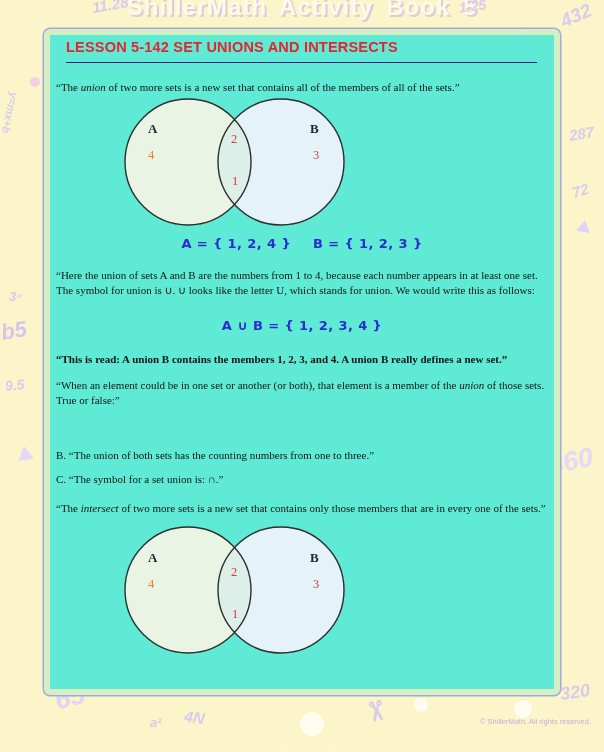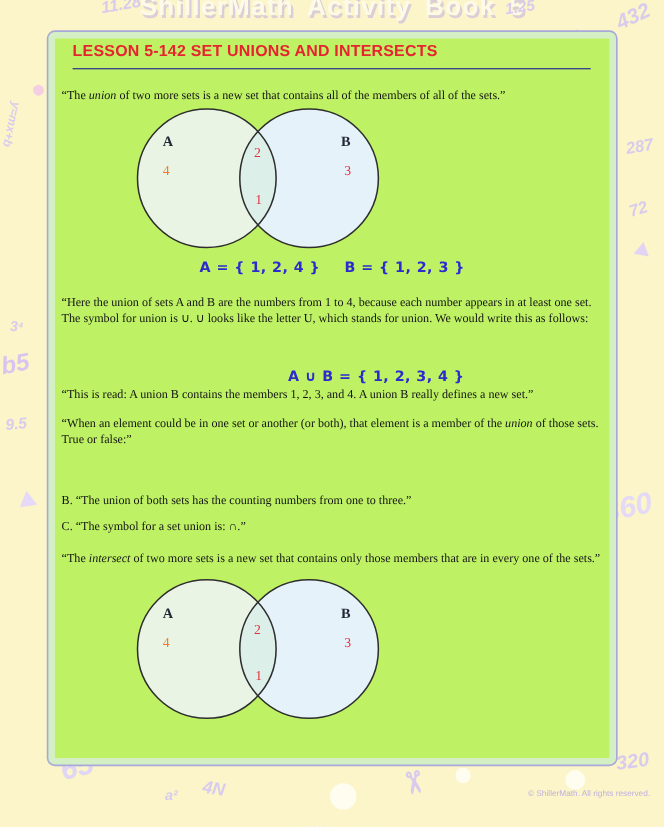--- a/index.html
+++ b/index.html
@@ -26,21 +26,21 @@
   }
   .footer-copy{
     position:absolute;top:717px;left:452px;font-size:7.5px;
     font-family:"Liberation Sans",sans-serif;color:#C2B2DE;padding-left:28px;
   }
   .dot{position:absolute;border-radius:50%;background:#FFFDF0;}
   .tri{position:absolute;width:0;height:0;}
   
   .card{
     position:absolute;left:44px;top:29px;width:504px;height:654px;
-    background:#bef264;border:6px solid #D5EFC4;border-radius:6px;
+    background:#5eead4;border:6px solid #D5EFC4;border-radius:6px;
     box-shadow:0 0 0 1.5px #A8A8DA;
   }
   .lesson-title{
     position:absolute;left:16px;top:4px;
     font-family:"Liberation Sans",sans-serif;font-weight:bold;font-size:14.5px;
     color:#E62430;letter-spacing:.2px;white-space:nowrap;
   }
   .title-rule{
     position:absolute;left:16px;top:27px;width:471px;height:0;
     border-top:1.6px solid #1B1B93;
@@ -113,23 +113,23 @@
     <text class="num" x="38" y="62" fill="#ED7D2B">4</text>
     <text class="num" x="203" y="62" fill="#E23440">3</text>
     <text class="num" x="121" y="46" fill="#E23440">2</text>
     <text class="num" x="122" y="88" fill="#E23440">1</text>
   </svg>
 
   <div class="mathline" style="top:201px;"><span class="seteq">A = { 1, 2, 4 }</span><span class="seteq">B = { 1, 2, 3 }</span></div>
 
   <div class="para" style="top:233px;">“Here the union of sets A and B are the numbers from 1 to 4, because each number appears in at least one set. The symbol for union is ∪. ∪ looks like the letter U, which stands for union. We would write this as follows:</div>
 
-  <div class="mathline" style="top:300px;padding-left:40px;">A ∪ B = { 1, 2, 3, 4 }</div>
+  <div class="mathline" style="top:283px;">A ∪ B = { 1, 2, 3, 4 }</div>
 
-  <div class="para" style="top:317px;">“This is read: A union B contains the members 1, 2, 3, and 4. A union B really defines a new set.”</div>
+  <div class="para" style="top:317px;font-weight:bold;">“This is read: A union B contains the members 1, 2, 3, and 4. A union B really defines a new set.”</div>
 
   <div class="para" style="top:343px;"><span>“When an element could be in one set or another (or both), that element is a member of the </span><i>union</i><span> of those sets. True or false:”</span></div>
 
   <div class="para" style="top:413px;">B. “The union of both sets has the counting numbers from one to three.”</div>
   <div class="para" style="top:437px;">C. “The symbol for a set union is: ∩.”</div>
 
   <div class="para" style="top:466px;"><span>“The </span><i>intersect</i><span> of two more sets is a new set that contains only those members that are in every one of the sets.”</span></div>
 
   <svg class="venn" style="top:491px;" width="240" height="130" viewBox="0 0 240 130">
     <defs>

